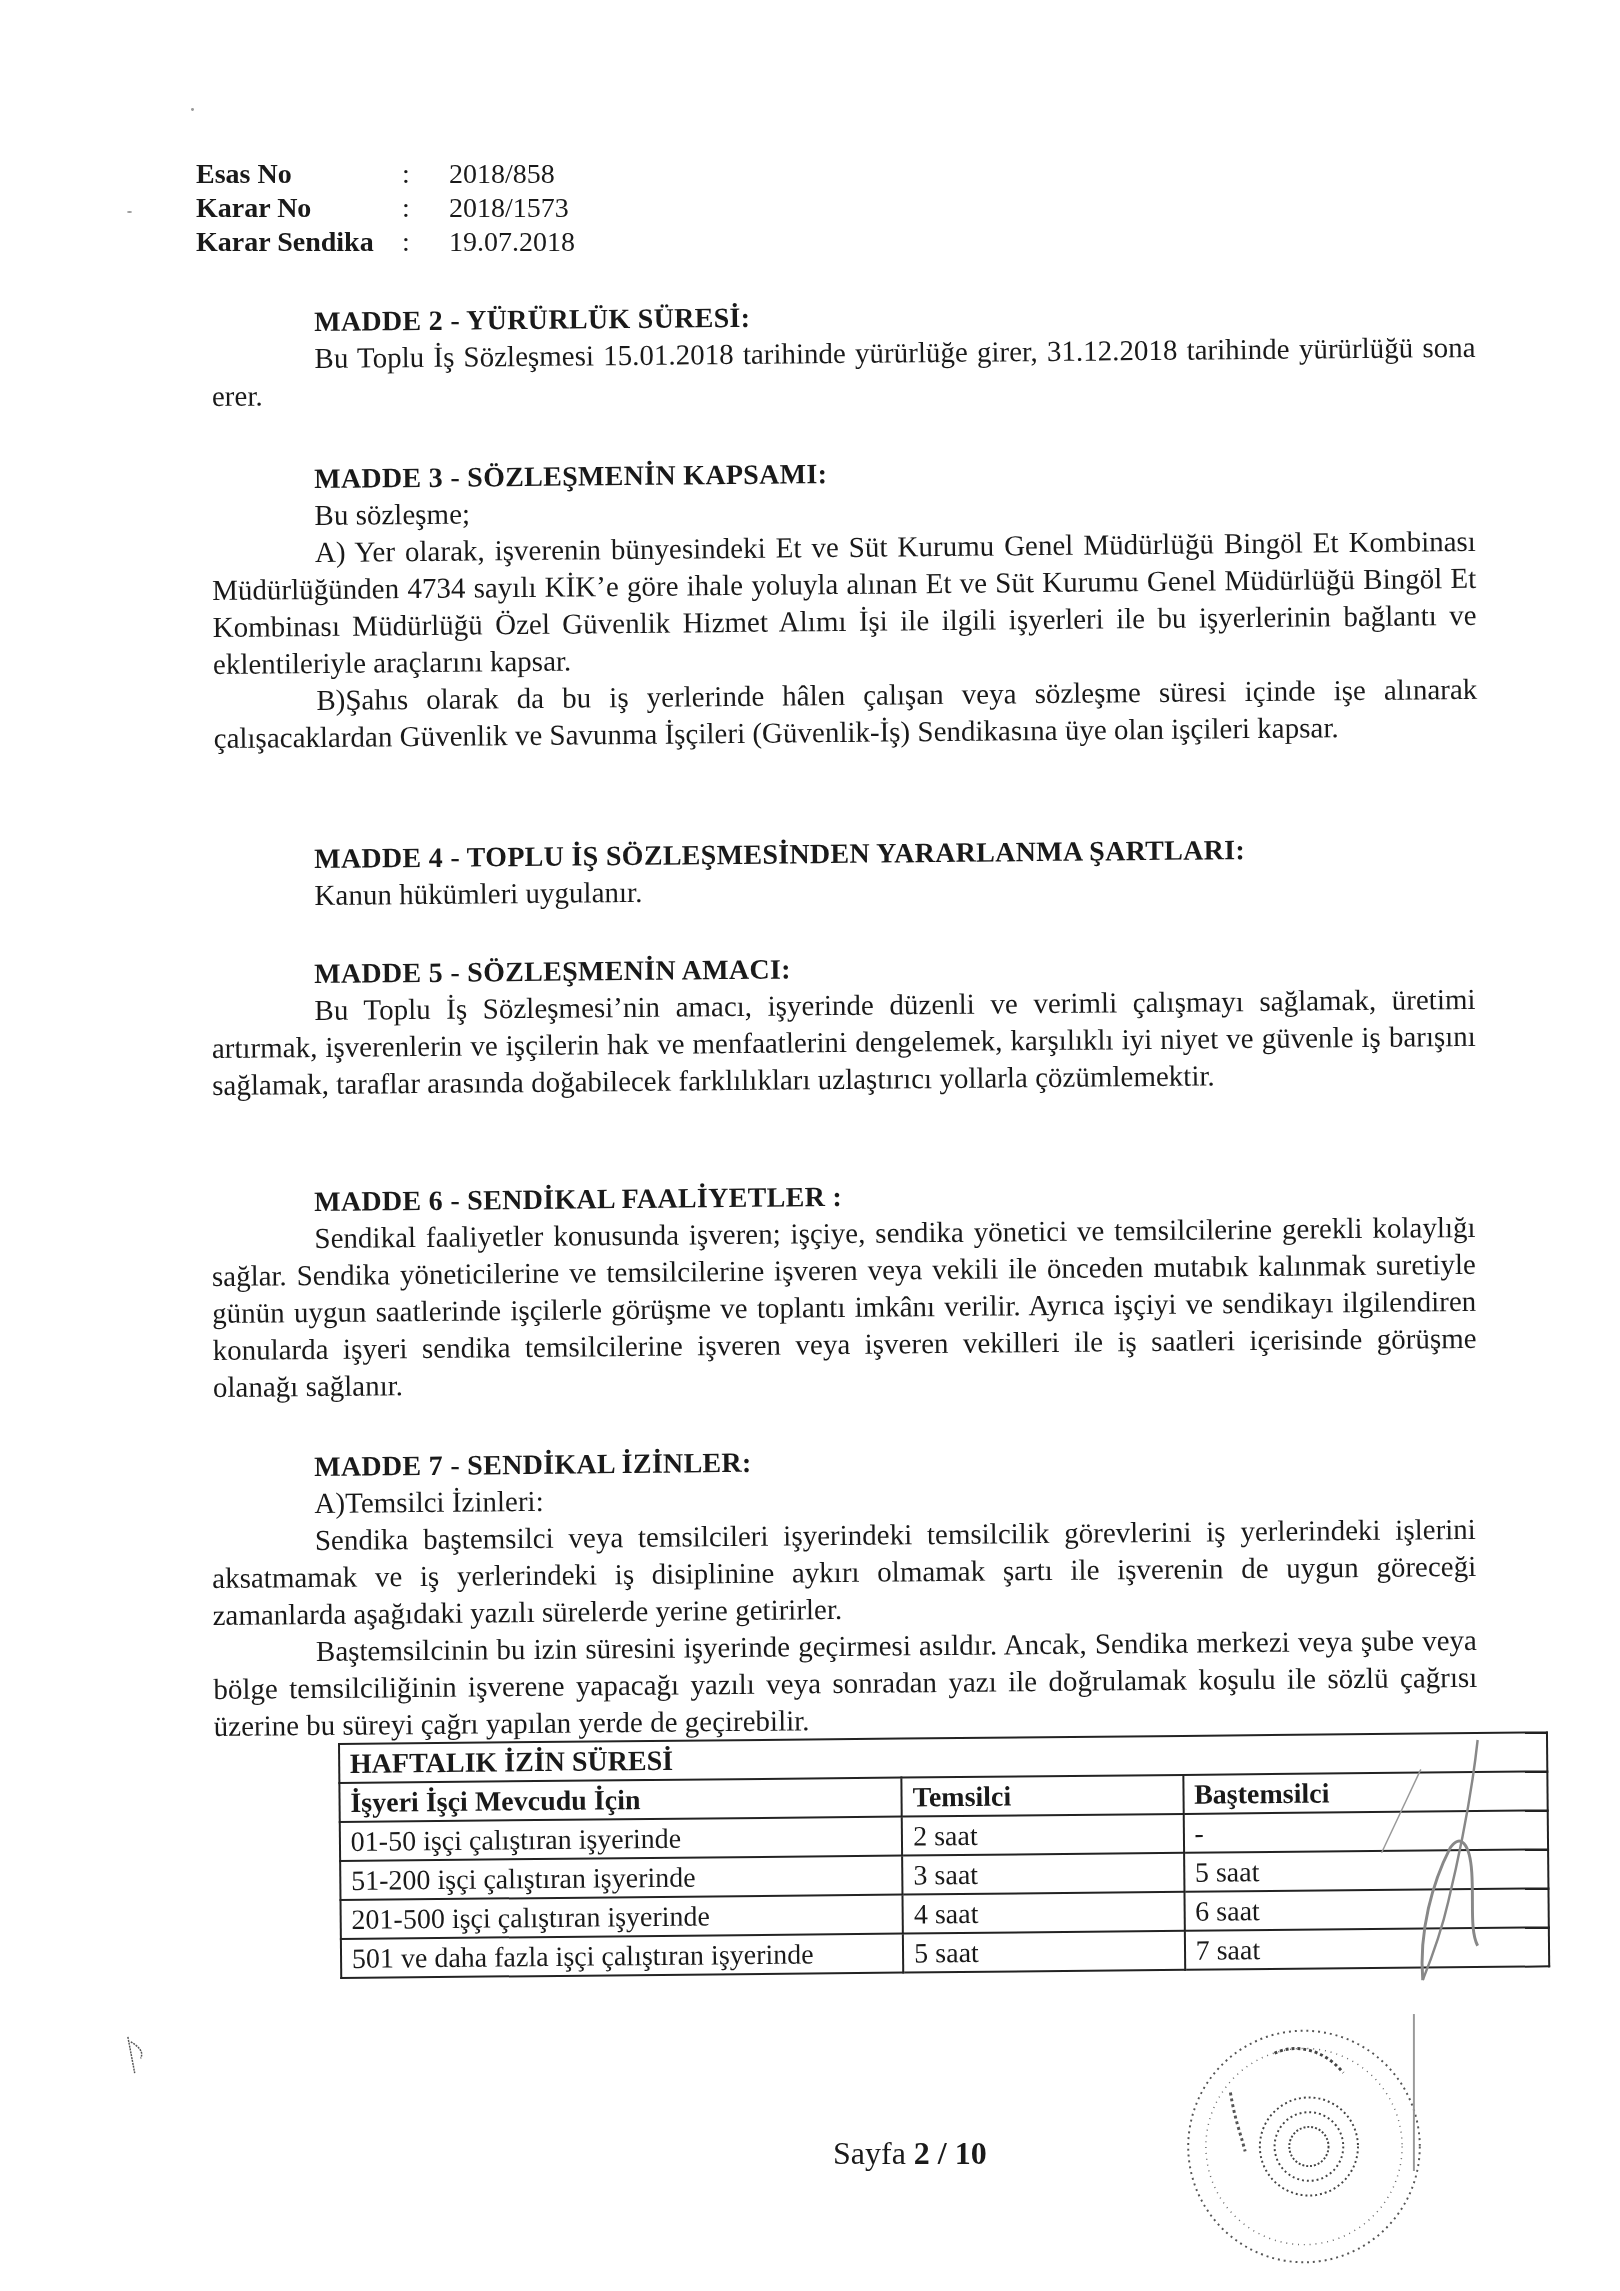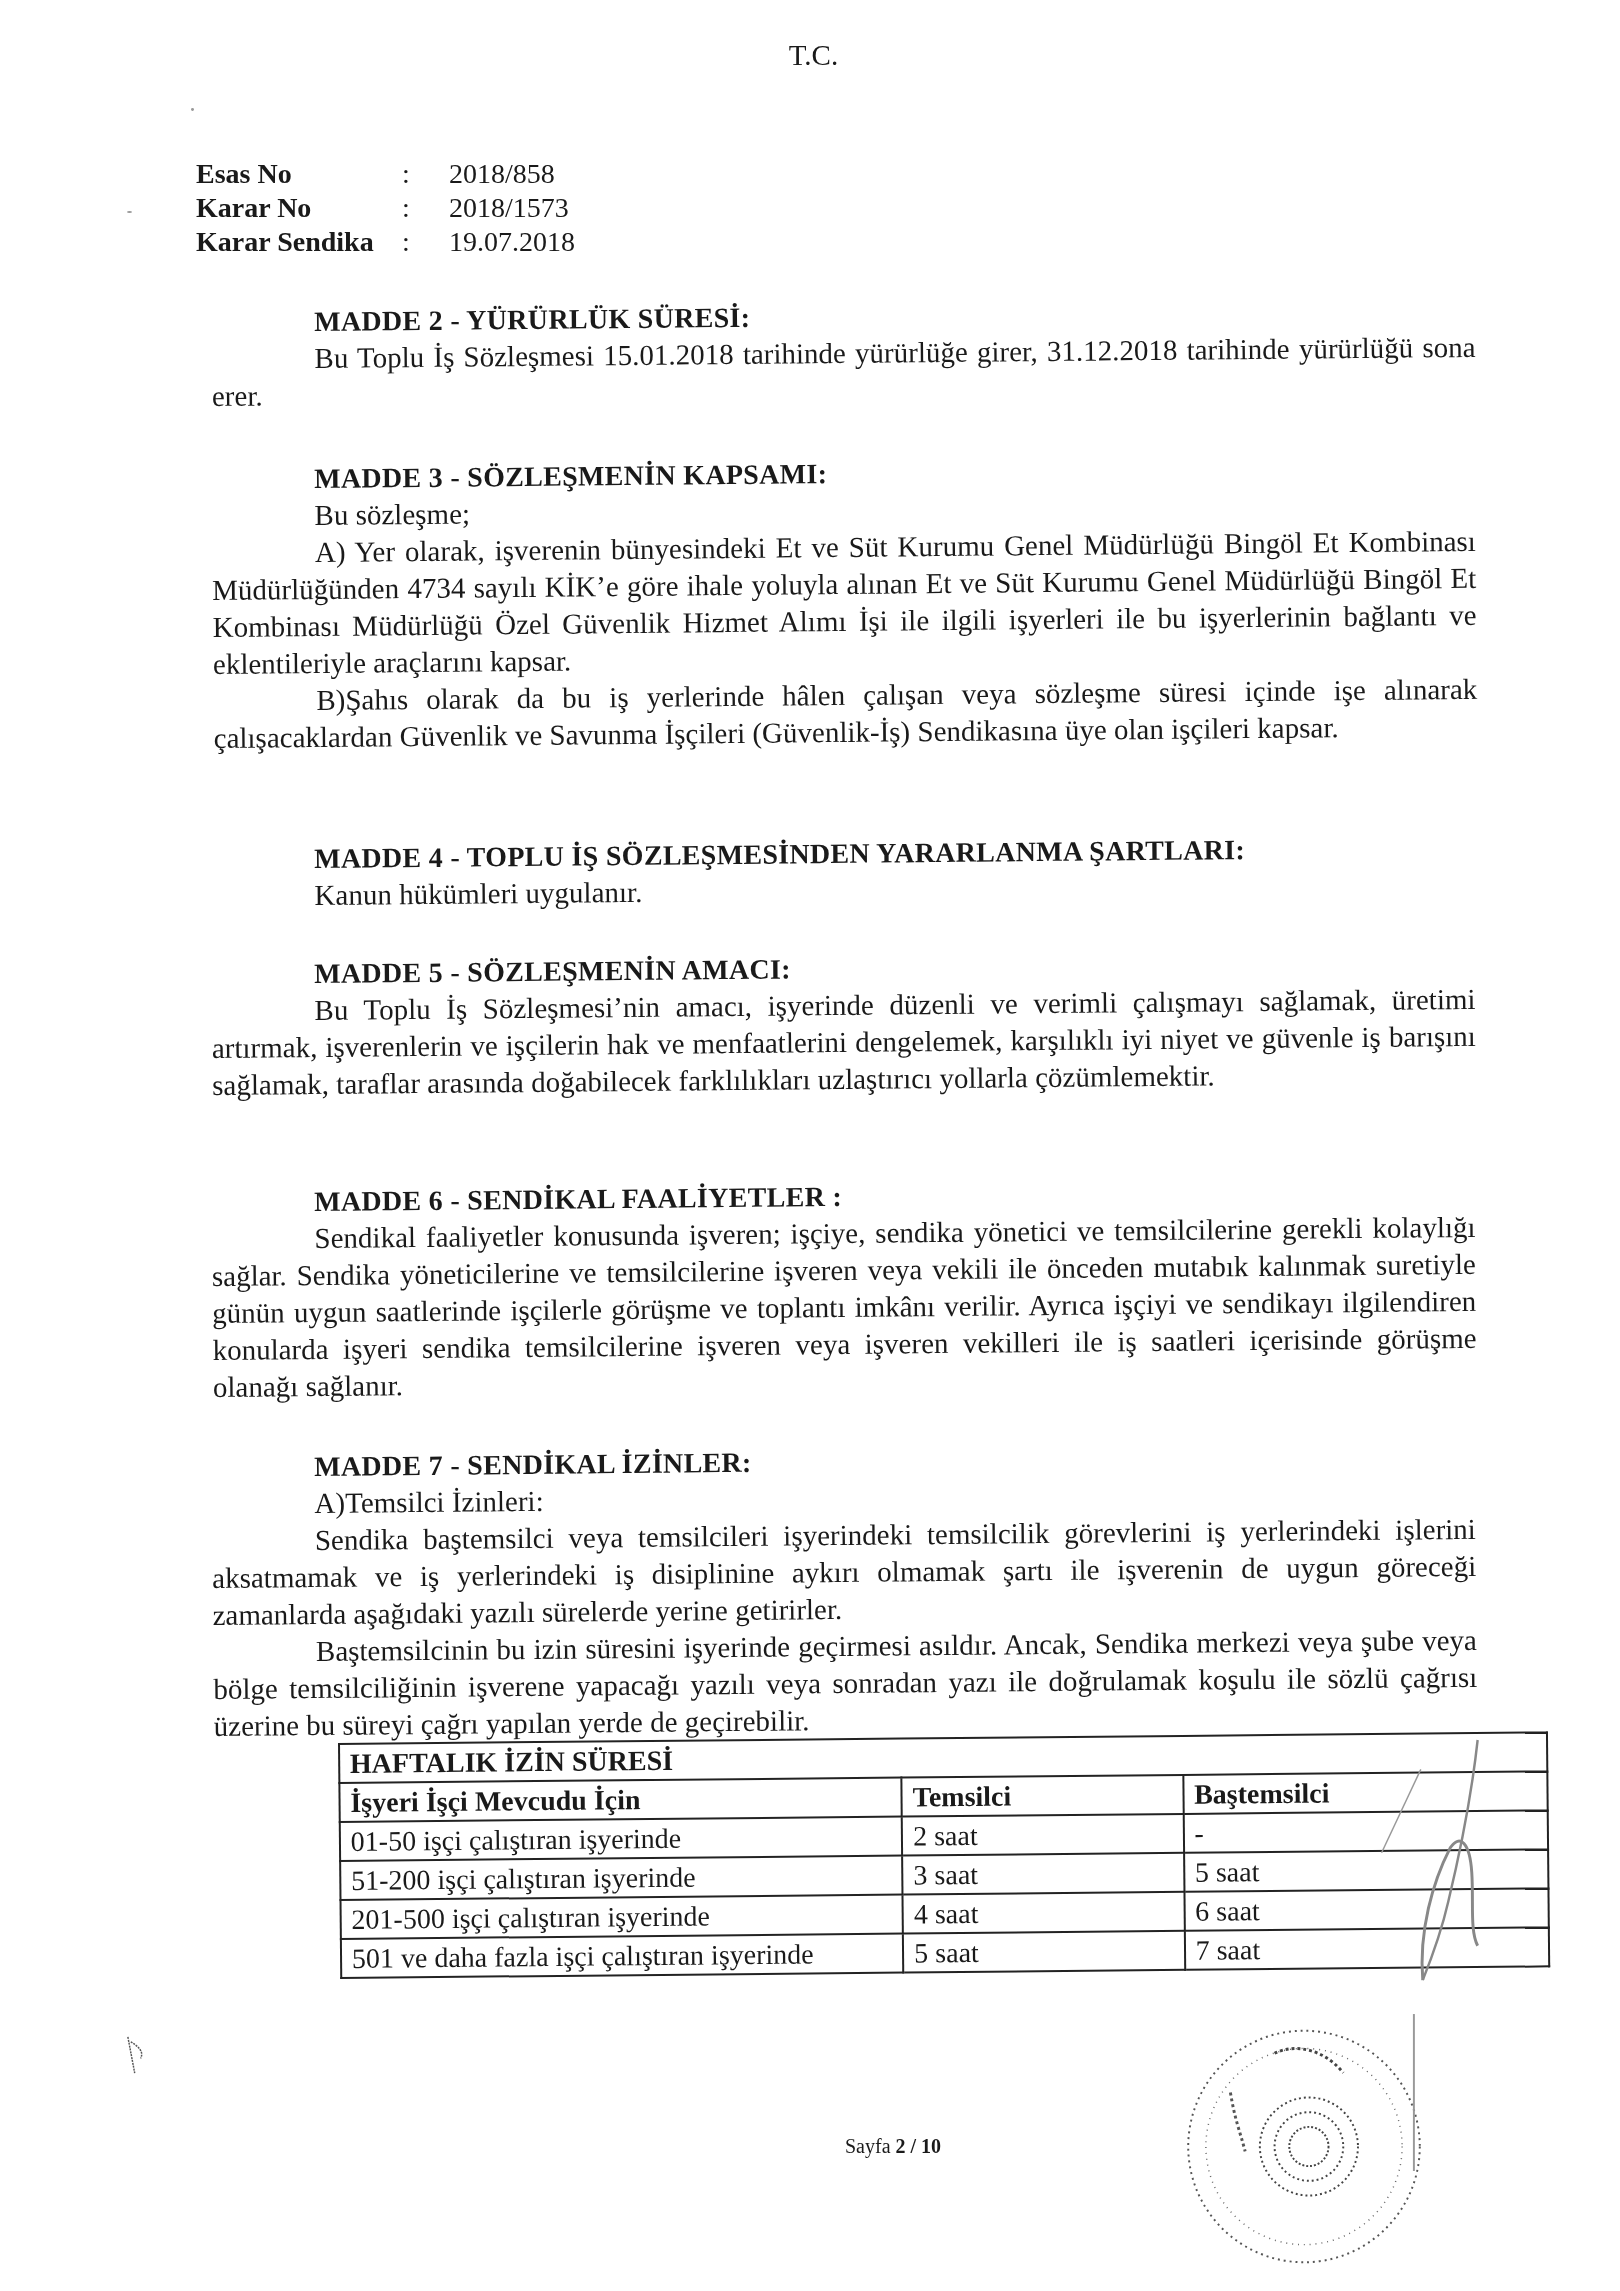--- a/index.html
+++ b/index.html
@@ -11,32 +11,31 @@
   .meta-label { width:206px; font-weight:bold; }
   .meta-colon { width:47px; }
   .doc { position:absolute; left:211px; width:1264px; font-size:29px; line-height:37px; transform:rotate(-0.55deg); transform-origin:0 0; }
   .title { font-weight:bold; font-size:28px; padding-left:103px; letter-spacing:0.3px; }
   p { margin:0; text-align:justify; }
   .ind { text-indent:103px; }
   .plain { padding-left:103px; }
   table.izin { position:absolute; left:338px; top:1743px; width:1210px; border-collapse:collapse; font-size:28px; transform:rotate(-0.55deg); transform-origin:0 0; }
   table.izin td { border:2px solid #222; padding:2px 9.8px; vertical-align:top; line-height:33px; }
   .th { font-weight:bold; }
-  .footer { position:absolute; left:833px; top:2135px; font-size:20px;margin-left:12px; }
+  .footer { position:absolute; left:833px; top:2135px; font-size:32px; }
   .footer b { font-weight:bold; }
   .stamp { position:absolute; left:1147px; top:2014px; width:314px; height:265px; }
   .sig { position:absolute; left:1362px; top:1735px; width:147px; height:255px; }
   .mark { position:absolute; left:123px; top:2034px; width:39px; height:44px; }
   .dot { position:absolute; width:2.9px; height:2.9px; background:#999; border-radius:50%; }
 </style>
 </head>
 <body>
 
 <div class="hdr-wrap" style="top:37px;">
-  <div style="line-height:37px;">T.C.</div>
 </div>
 
 <div class="meta">
   <div class="meta-row">
     <span class="meta-label">Esas No</span>
     <span class="meta-colon">:</span>
     <span>2018/858</span>
   </div>
   <div class="meta-row">
     <span class="meta-label">Karar No</span>

